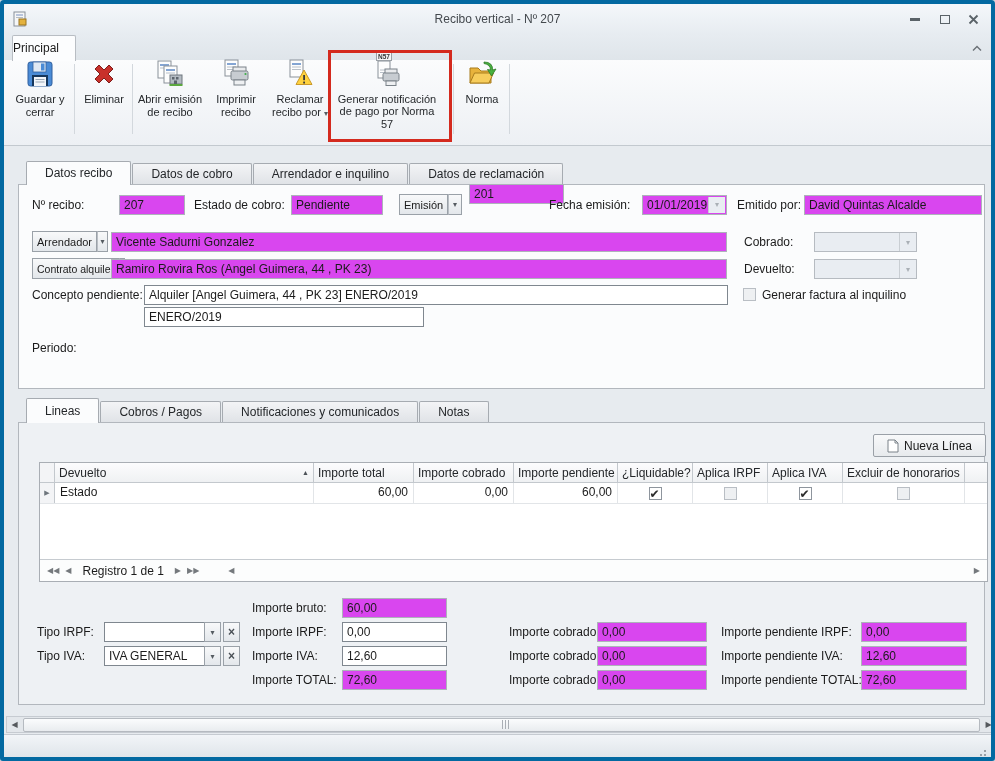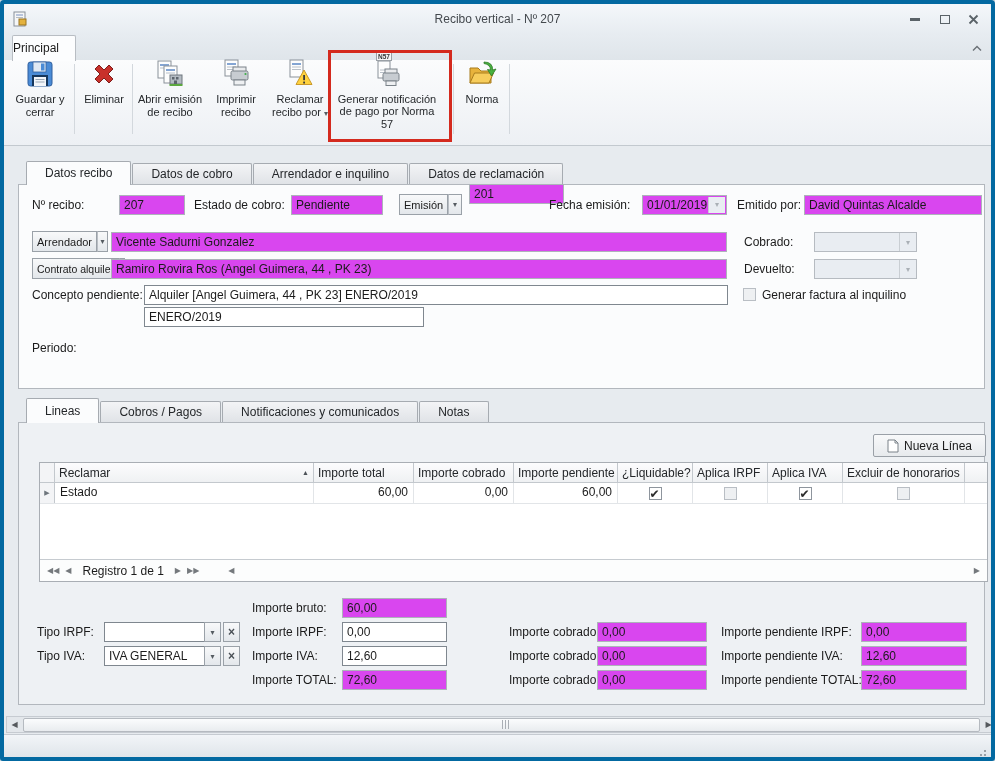--- a/index.html
+++ b/index.html
@@ -319,21 +319,21 @@
         <path d="M8 1 v3 h3" fill="none" stroke="#7a8289"></path>
       </svg>
     <span>Nueva Línea</span>
   </div>
 
   
   <div class="abs" id="grid">
     <div class="ghrow">
       <div class="ind" style="width:15px;"></div>
       <div class="gh" style="width:259px;">
-        <span>Reclamar</span>
+        <span>Devuelto</span>
         <span class="sortarr">▲</span>
       </div>
       <div class="gh" style="width:100px;">Importe total</div>
       <div class="gh" style="width:100px;">Importe cobrado</div>
       <div class="gh" style="width:104px;">Importe pendiente</div>
       <div class="gh" style="width:75px;">¿Liquidable?</div>
       <div class="gh" style="width:75px;">Aplica IRPF</div>
       <div class="gh" style="width:75px;">Aplica IVA</div>
       <div class="gh" style="width:122px;">Excluir de honorarios</div>
       <div class="gh" style="flex:1;border-right:none;"></div>

